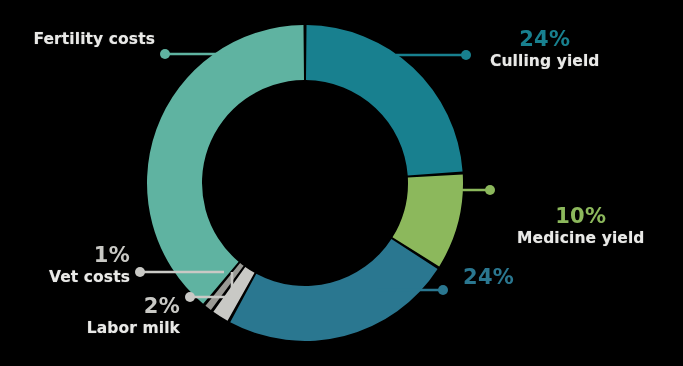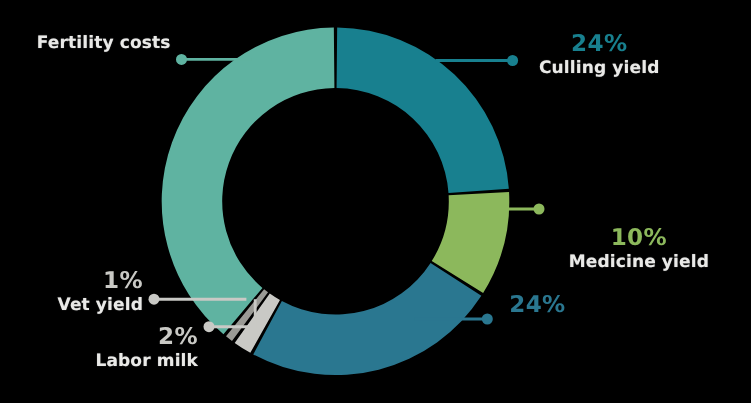--- a/index.html
+++ b/index.html
@@ -96,21 +96,21 @@
     <span class="pct" style="color: rgb(140, 184, 92);">10%</span>
     <span class="name">Medicine yield</span>
   </div>
 
   <div class="label-group align-left" style="left:463px; top:267px;">
     <span class="pct" style="color: rgb(42, 119, 144);">24%</span>
   </div>
 
   <div class="label-group align-right" style="left:0px; top:245px; width:130px;">
     <span class="pct" style="color: rgb(201, 201, 197);">1%</span>
-    <span class="name">Vet yield</span>
+    <span class="name">Vet costs</span>
   </div>
 
   <div class="label-group align-right" style="left:20px; top:296px; width:160px;">
     <span class="pct" style="color: rgb(201, 201, 197);">2%</span>
     <span class="name">Labor milk</span>
   </div>
 
 </div>
 
 </body></html>

